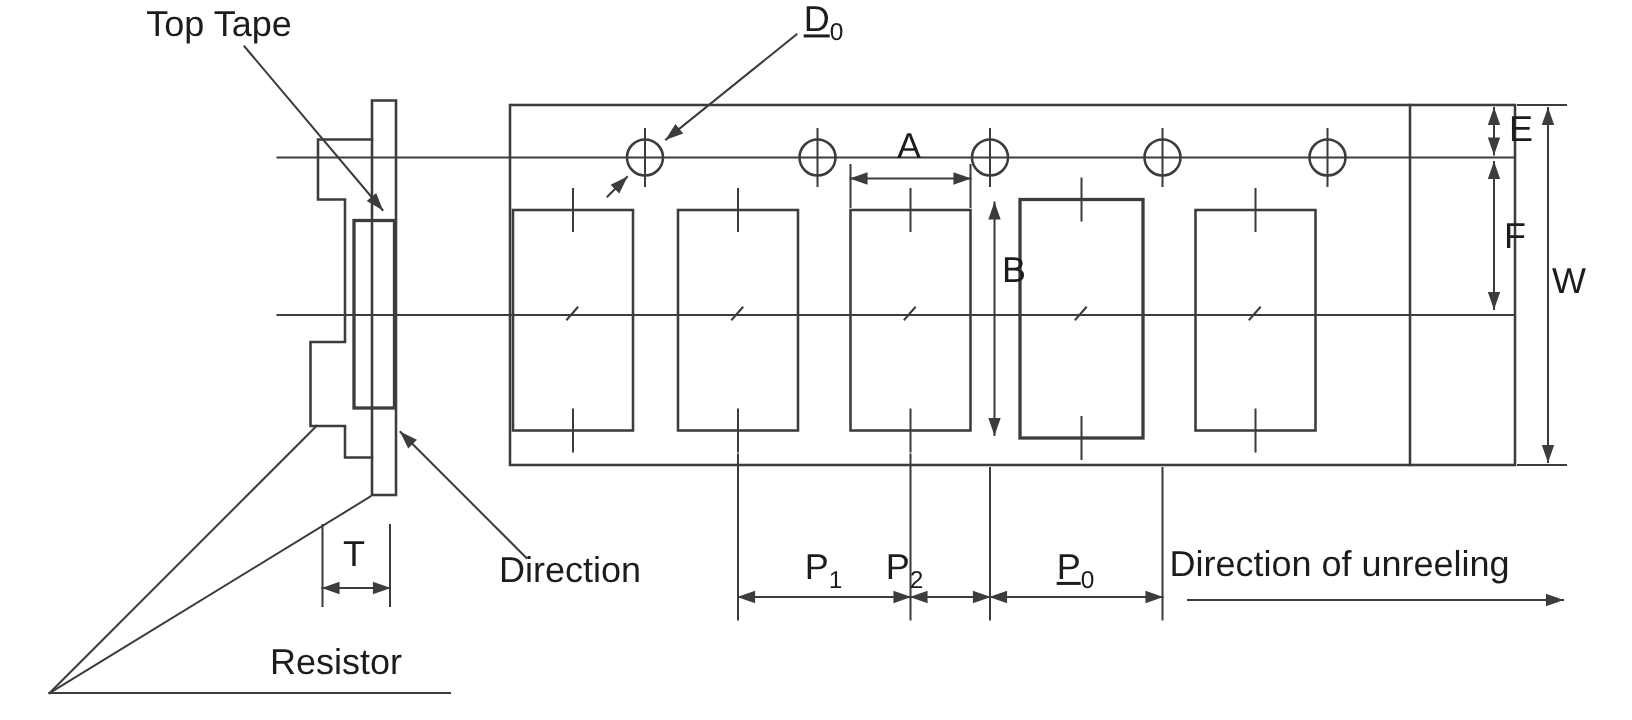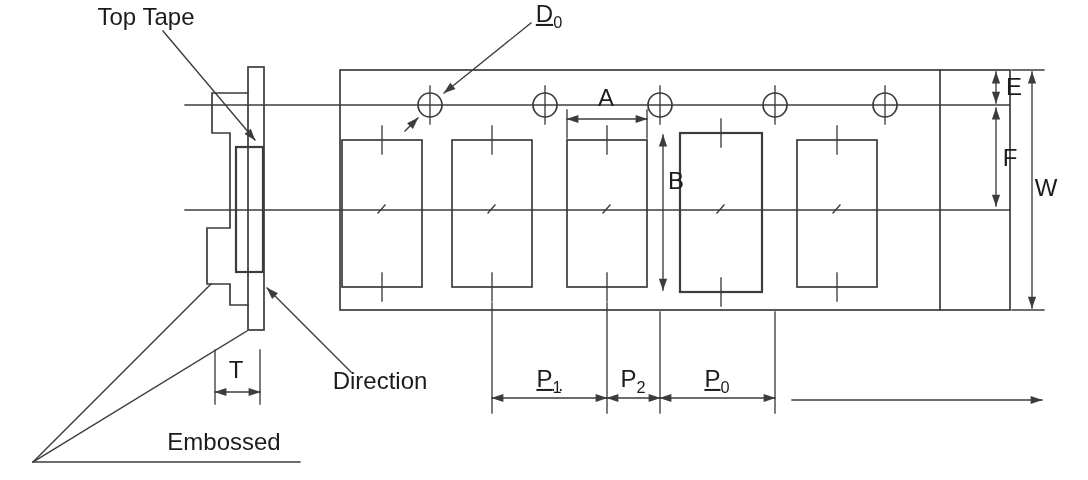--- a/index.html
+++ b/index.html
@@ -179,20 +179,21 @@
   <div class="lbl" style="left:549px; top:16px;text-decoration:underline;"><span>D</span><sub>0</sub></div>
 
   <div class="lbl" style="left:606px; top:98px;">A</div>
   <div class="lbl" style="left:676px; top:181px;">B</div>
   <div class="lbl" style="left:1014px; top:87px;">E</div>
   <div class="lbl" style="left:1010px; top:158px;">F</div>
   <div class="lbl" style="left:1046px; top:188px;">W</div>
 
   <div class="lbl" style="left:236px; top:370px;">T</div>
   <div class="lbl" style="left:380px; top:381px;">Direction</div>
-  <div class="lbl" style="left:224px; top:442px;">Embossed</div>
+  <div class="lbl" style="left:224px; top:442px;">Resistor</div>
 
-  <div class="lbl" style="left:549px; top:381px;text-decoration:underline;"><span>P</span><sub>1</sub></div>
-  <div class="lbl" style="left:633px; top:381px;text-align:center;"><span>P</span><sub>2</sub></div>
+  <div class="lbl" style="left:549px; top:381px;"><span>P</span><sub>1</sub></div>
+  <div class="lbl" style="left:603px; top:381px;text-align:center;"><span>P</span><sub>2</sub></div>
   <div class="lbl" style="left:717px; top:381px;text-decoration:underline;"><span>P</span><sub>0</sub></div>
 
+  <div class="lbl" style="left:893px; top:377px;">Direction of unreeling</div>
 
 </div>
 
 </body></html>

